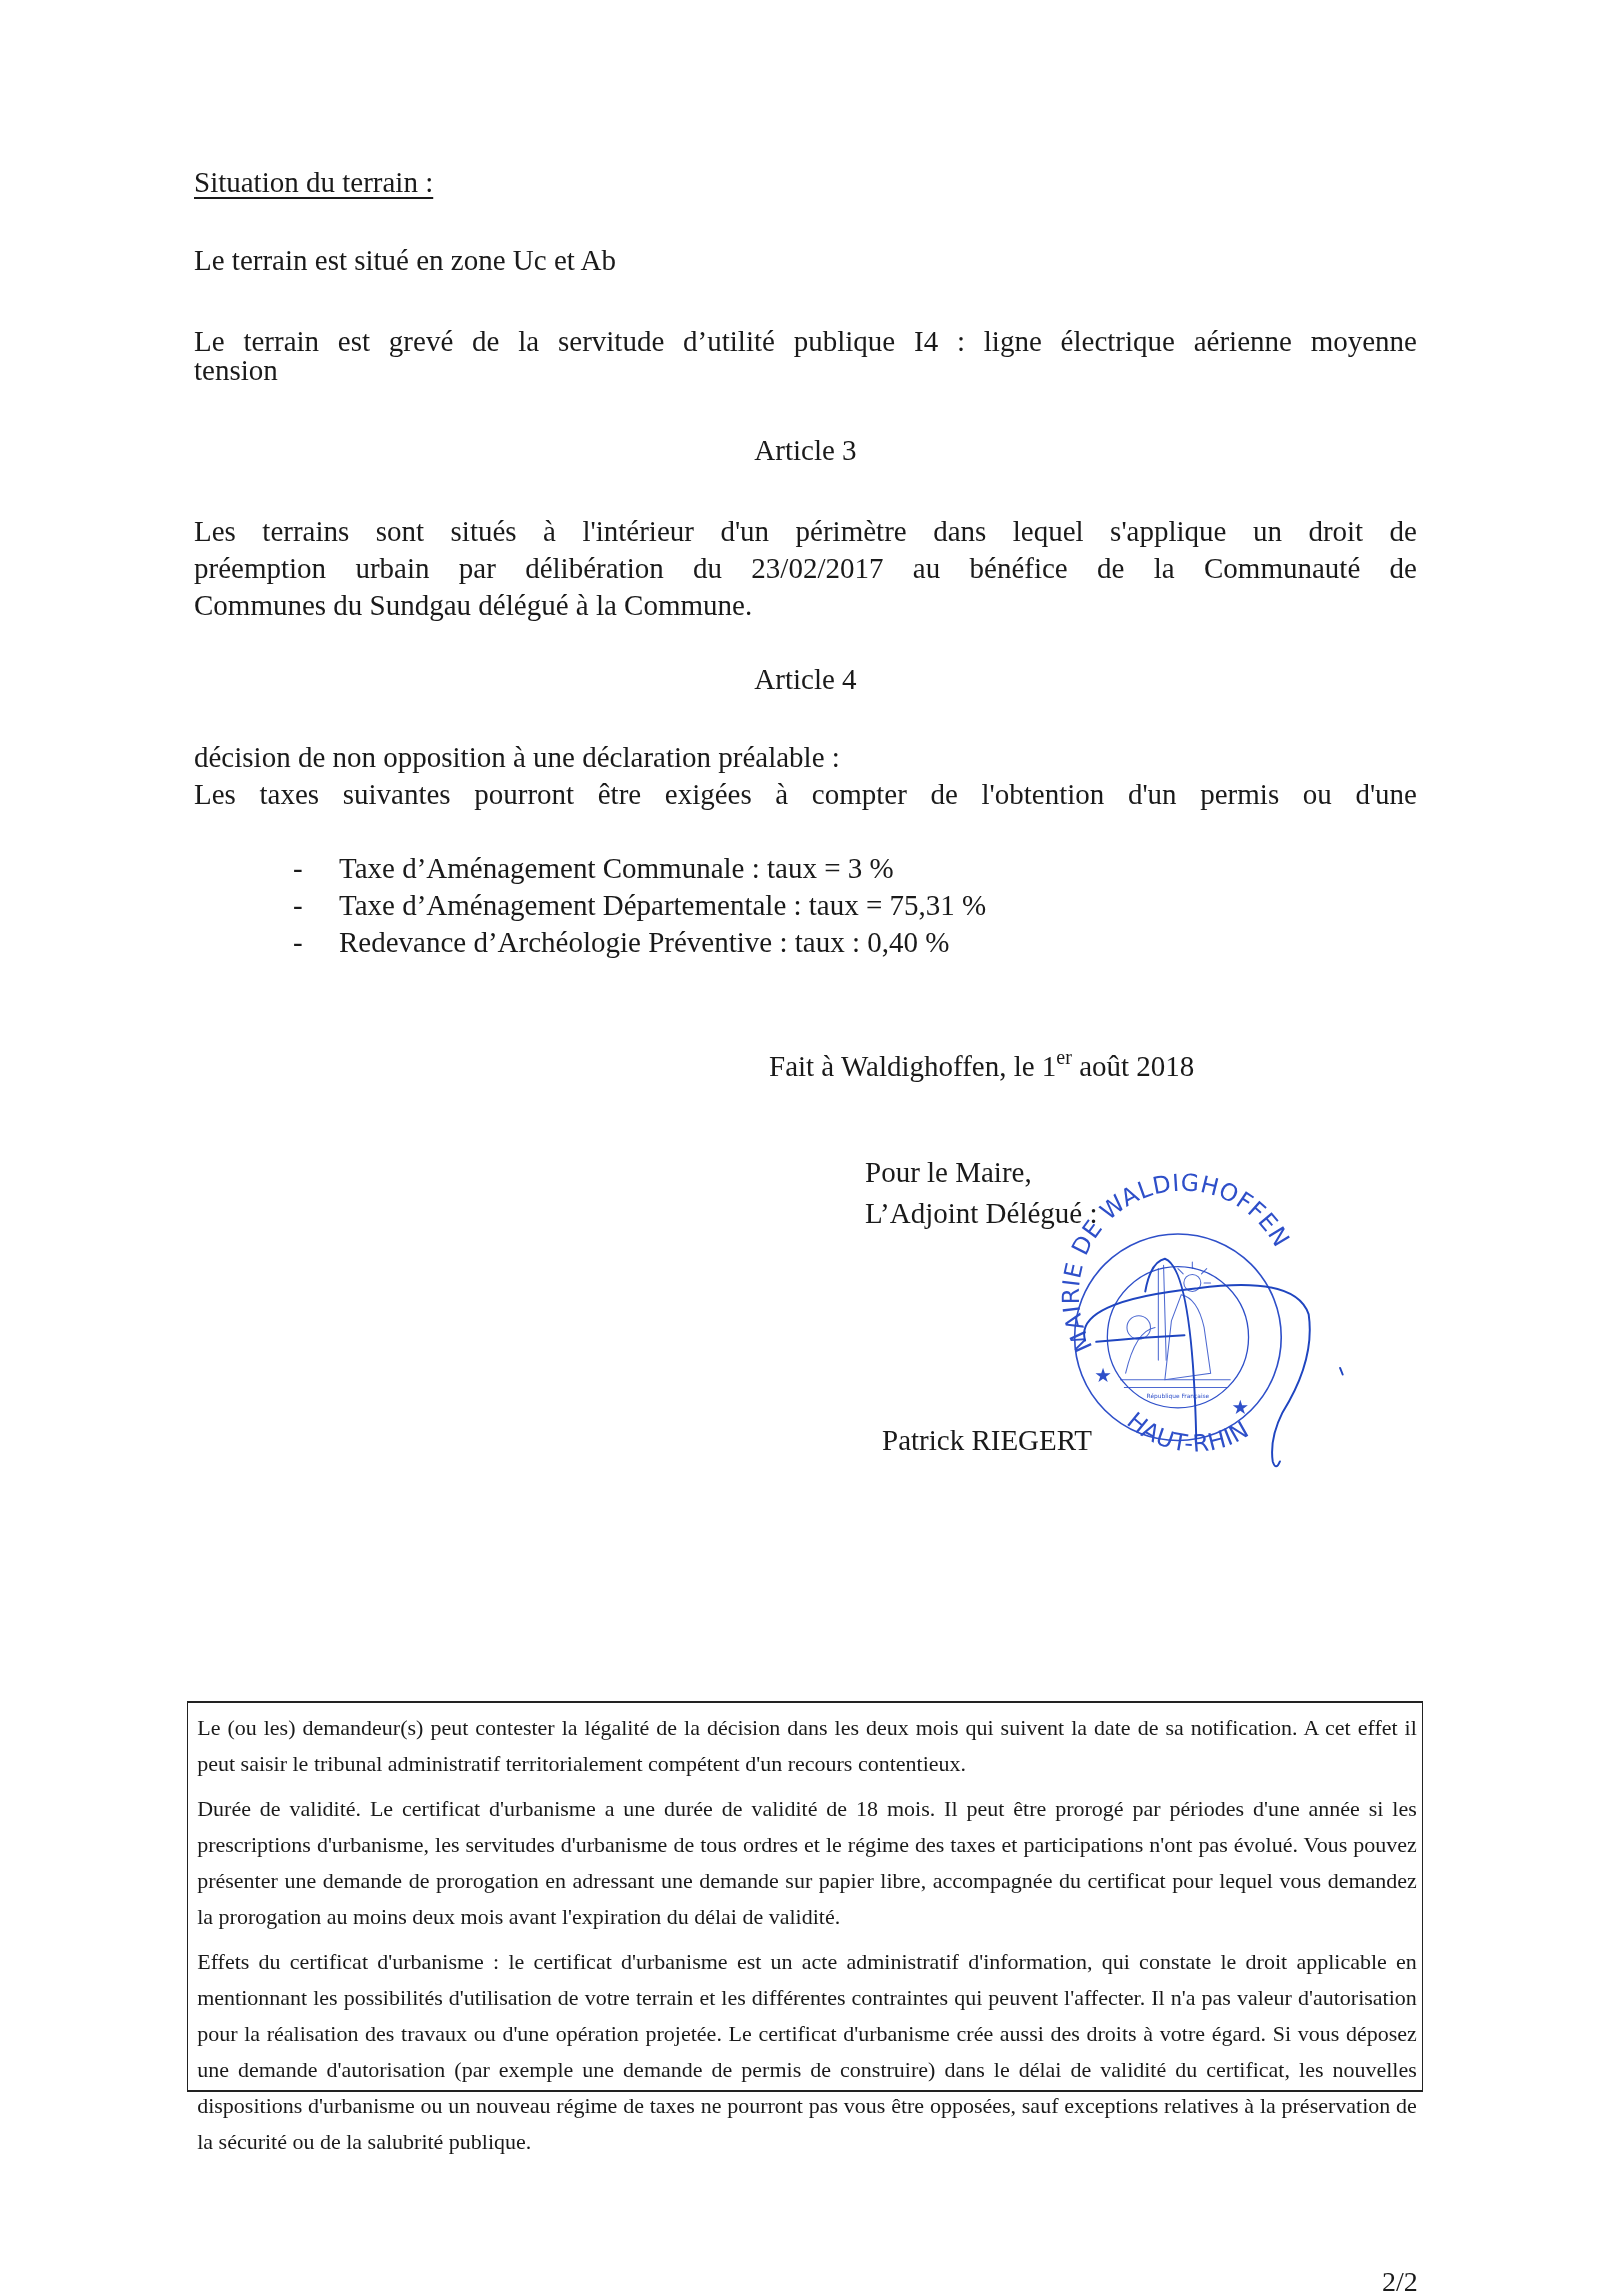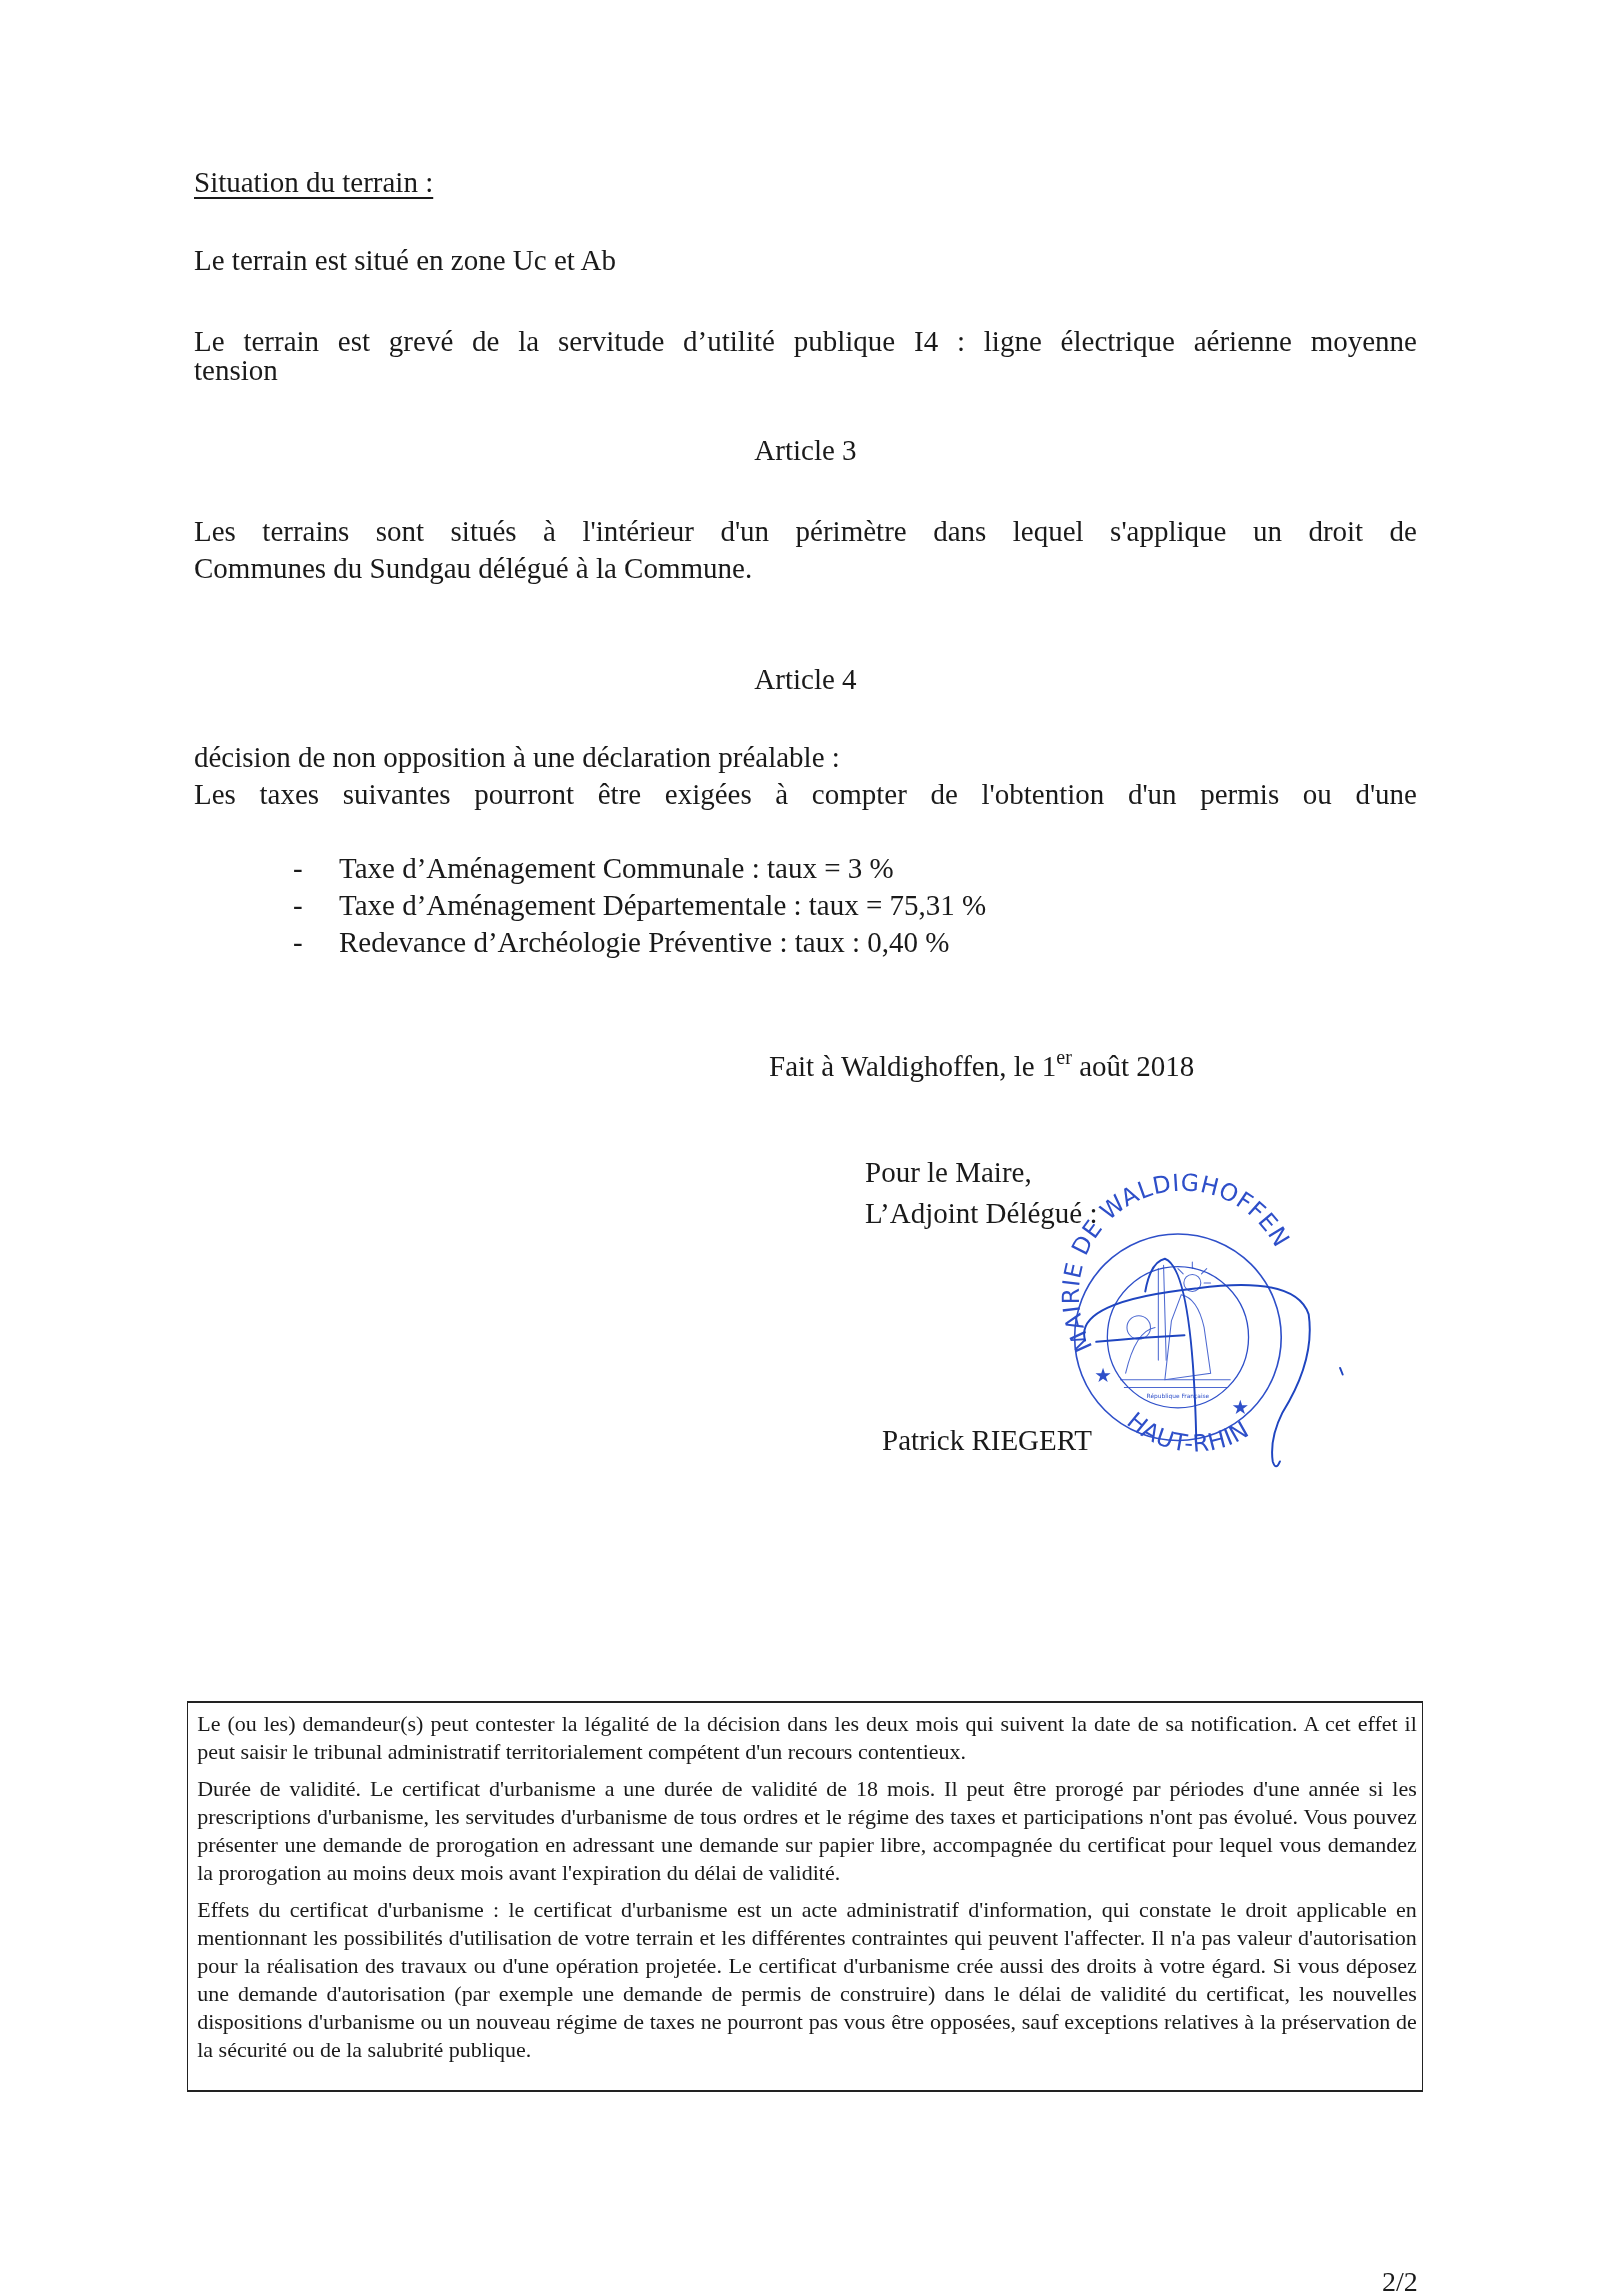--- a/index.html
+++ b/index.html
@@ -9,39 +9,40 @@
   .txt { font-size: 29px; line-height: 37px; }
   .just { text-align: justify; text-align-last: left; }
   .center { text-align: center; }
   .u { text-decoration: underline; text-underline-offset: 5.2px; text-decoration-thickness: 2px; }
   ul.taxes { list-style: none; margin: 0; padding: 0; }
   ul.taxes li { position: relative; padding-left: 0; height: 37px; }
   ul.taxes li .dash { position: absolute; left: -46px; }
   .notice { position: absolute; left: 187px; top: 1701px; width: 1236px; height: 391px;
             border: 1.3px solid #222; border-top-width: 2px; border-bottom-width: 2.6px;
             box-sizing: border-box; padding: 6.5px 5.2px 0 9.2px;
-            font-size: 22px; line-height: 28px; }
+            font-size: 22px; line-height: 36px; }
   .notice p { margin: 0 0 9.2px 0; text-align: justify; text-align-last: left; }
   .sup { font-size: 20px; vertical-align: 11.8px; }
   .stamp { position: absolute; left: 1047px; top: 1164px; width: 458px; height: 353px; }
   .pagenum { font-size: 28px; }
 </style>
 </head>
 <body>
 
 <div class="abs txt u" style="left:194px; top:164px;">Situation du terrain :</div>
 <div class="abs txt" style="left:194px; top:242px;">Le terrain est situé en zone Uc et Ab</div>
 <div class="abs txt" style="left:194px; top:323px; width:1223px;">
   <div class="just" style="text-align-last: justify;">Le terrain est grevé de la servitude d’utilité publique I4 : ligne électrique aérienne moyenne</div>
   <div style="margin-top:-7.9px;">tension</div>
 </div>
 
 <div class="abs txt center" style="left:194px; top:432px; width:1223px;">Article 3</div>
 <div class="abs txt" style="left:194px; top:513px; width:1223px;">
   <div style="text-align: justify; text-align-last: justify;">Les terrains sont situés à l'intérieur d'un périmètre dans lequel s'applique un droit de</div>
+  <div style="text-align: justify; text-align-last: justify;">préemption urbain par délibération du 23/02/2017 au bénéfice de la Communauté de</div>
   <div>Communes du Sundgau délégué à la Commune.</div>
 </div>
 
 <div class="abs txt center" style="left:194px; top:661px; width:1223px;">Article 4</div>
 <div class="abs txt" style="left:194px; top:739px; width:1223px;">
   <div>décision de non opposition à une déclaration préalable :</div>
   <div style="text-align: justify; text-align-last: justify;">Les taxes suivantes pourront être exigées à compter de l'obtention d'un permis ou d'une</div>
 </div>
 <ul class="abs txt taxes" style="left:339px; top:850px;">
   <li><span class="dash">-</span><span>Taxe d’Aménagement Communale : taux = 3 %</span></li>

